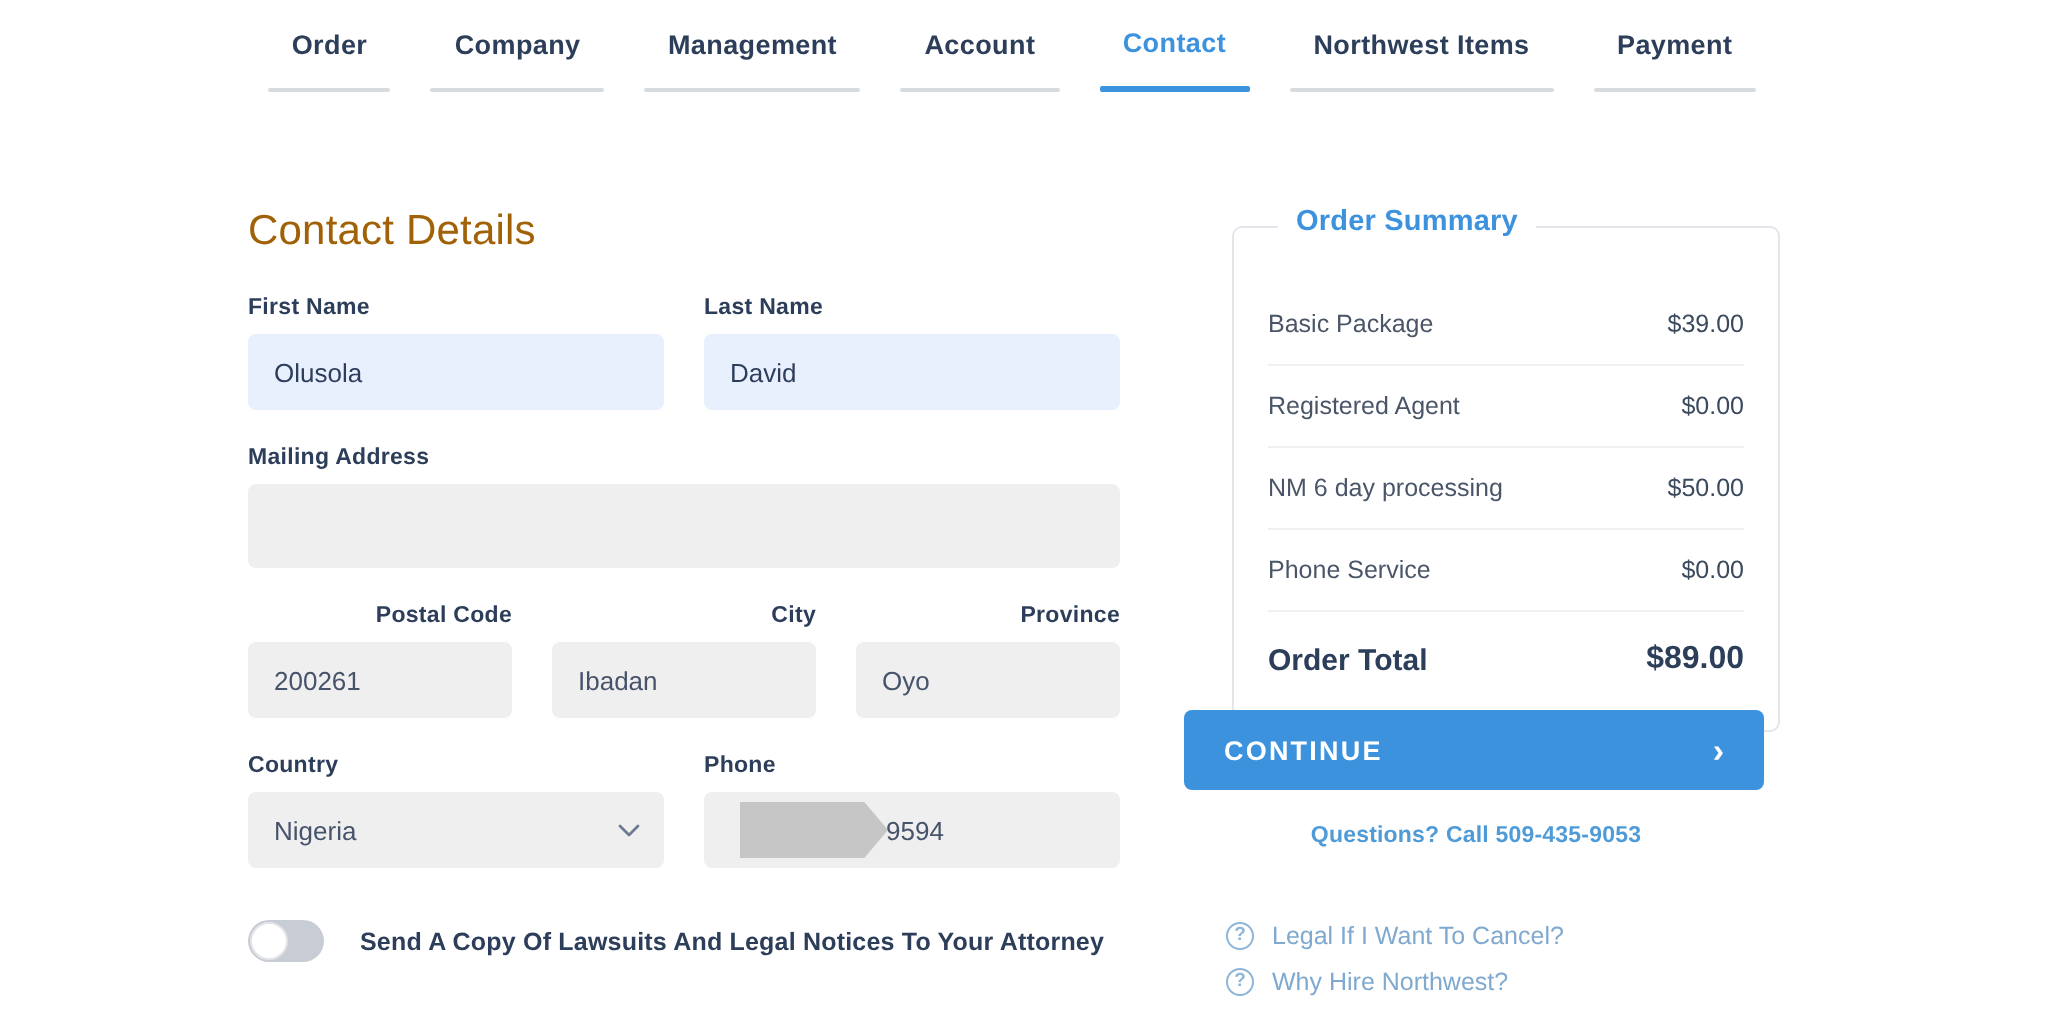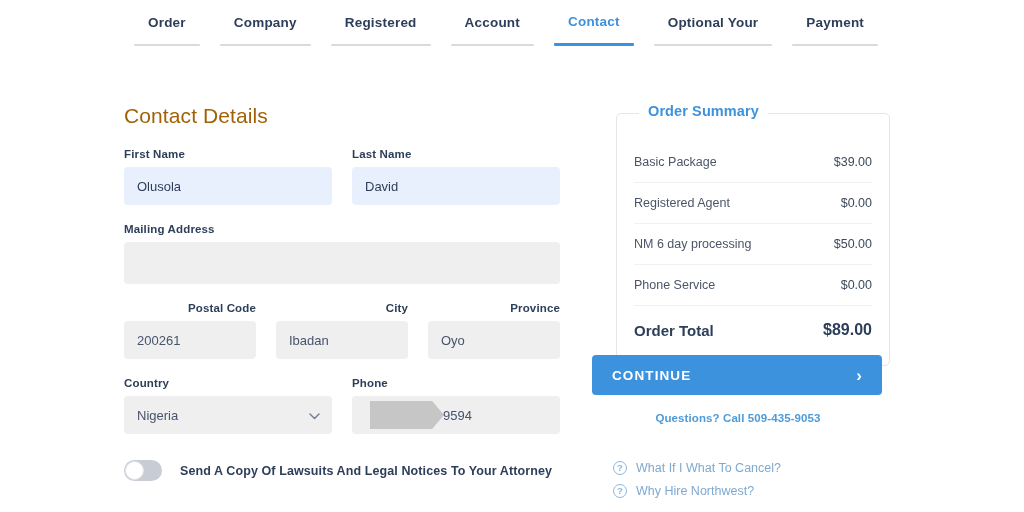--- a/index.html
+++ b/index.html
@@ -142,33 +142,33 @@
   <div class="tabs">
     <div class="tab">
       <span class="tab-label">Order</span>
       <span class="tab-rule"></span>
     </div>
     <div class="tab">
       <span class="tab-label">Company</span>
       <span class="tab-rule"></span>
     </div>
     <div class="tab">
-      <span class="tab-label">Registered</span>
+      <span class="tab-label">Management</span>
       <span class="tab-rule"></span>
     </div>
     <div class="tab">
       <span class="tab-label">Account</span>
       <span class="tab-rule"></span>
     </div>
     <div class="tab active">
       <span class="tab-label">Contact</span>
       <span class="tab-rule"></span>
     </div>
     <div class="tab">
-      <span class="tab-label">Optional Your</span>
+      <span class="tab-label">Northwest Items</span>
       <span class="tab-rule"></span>
     </div>
     <div class="tab">
       <span class="tab-label">Payment</span>
       <span class="tab-rule"></span>
     </div>
   </div>
 
   <div class="form">
     <h1 class="form-title">Contact Details</h1>
@@ -262,21 +262,21 @@
   <div class="continue-btn">
     <span class="txt">CONTINUE</span>
     <span class="arrow">›</span>
   </div>
 
   <div class="questions">Questions? Call 509-435-9053</div>
 
   <div class="helplinks">
     <div class="helplink">
       <span class="qmark">?</span>
-      <span>What If I What To Cancel?</span>
+      <span>Legal If I Want To Cancel?</span>
     </div>
     <div class="helplink">
       <span class="qmark">?</span>
       <span>Why Hire Northwest?</span>
     </div>
   </div>
 
 </div>
 
 </body></html>

